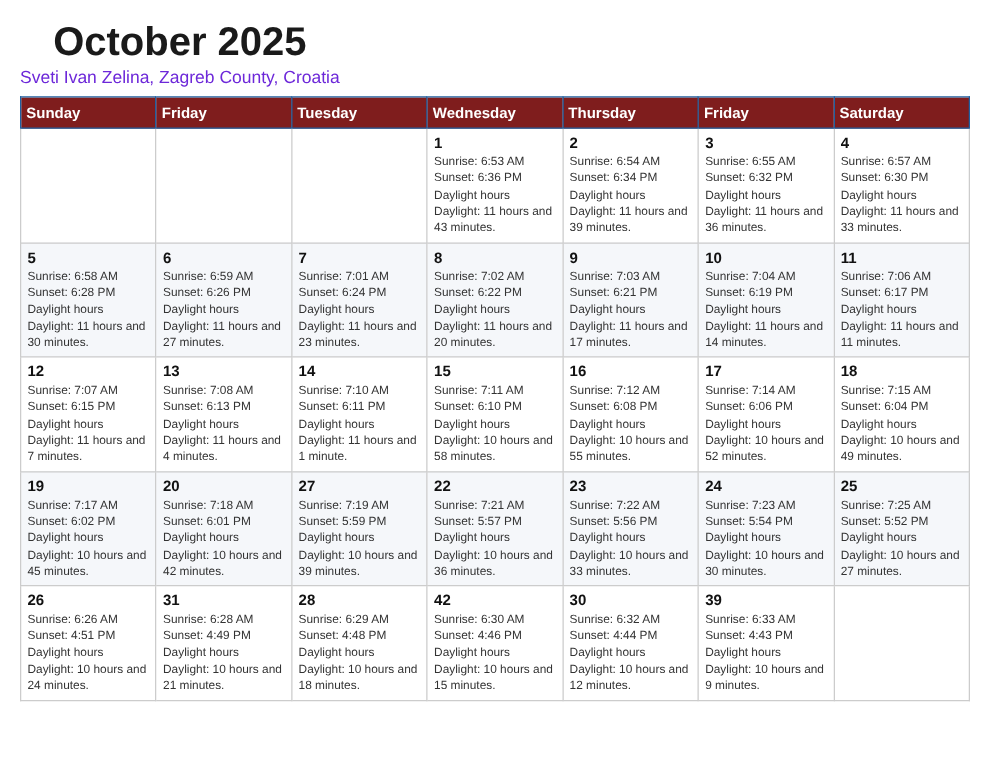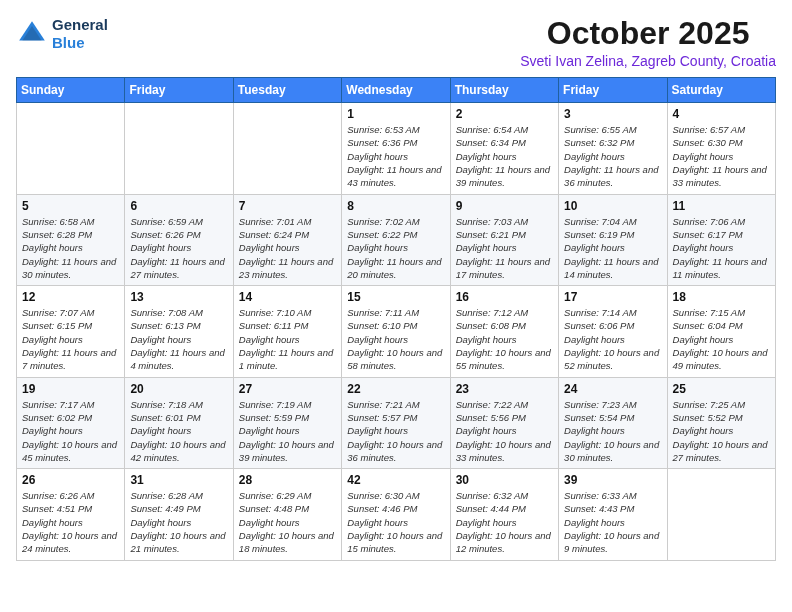--- a/index.html
+++ b/index.html
@@ -47,21 +47,21 @@
       font-size: 14px;
       color: #6d28d9;
       margin-top: 2px;
     }
     .calendar {
       width: 100%;
       border-collapse: collapse;
       margin-top: 8px;
     }
     .calendar th {
-      background: #3b82f6;
+      background: #7f1d1d;
       color: #fff;
       font-size: 12px;
       font-weight: bold;
       padding: 5px 4px;
       text-align: left;
       border: 1px solid #2060a0;
     }
     .calendar td {
       vertical-align: top;
       border: 1px solid #ccc;
@@ -78,46 +78,35 @@
     .day-number {
       font-size: 12px;
       font-weight: bold;
       color: #111;
       margin-bottom: 2px;
     }
     .day-info {
       font-size: 9.5px;
       color: #333;
       line-height: 1.4;
-      font-style: italic;
     }
     .empty-cell {
       background: #f5f7fa;
     }
     .calendar tr:nth-child(even) .empty-cell {
       background: #f5f7fa;
     }
     .calendar tr:nth-child(odd) .empty-cell {
       background: #fff;
     }
   </style>
 </head>
 <body>
 
 <div class="header-top">
-  <div class="logo">
-    <svg class="logo-icon" viewBox="0 0 40 40">
-      <polygon points="20,4 36,28 4,28" fill="#2980d9"></polygon>
-      <polygon points="20,10 32,28 8,28" fill="#1a3a5c" opacity="0.3"></polygon>
-    </svg>
-    <div class="logo-text">
-      <div>General</div>
-      <div><span>Blue</span></div>
-    </div>
-  </div>
   <div class="title-section">
     <div class="month-title">October 2025</div>
     <div class="location-title">Sveti Ivan Zelina, Zagreb County, Croatia</div>
   </div>
 </div>
 
 <table class="calendar">
   <thead>
     <tr>
     <th>Sunday</th>

